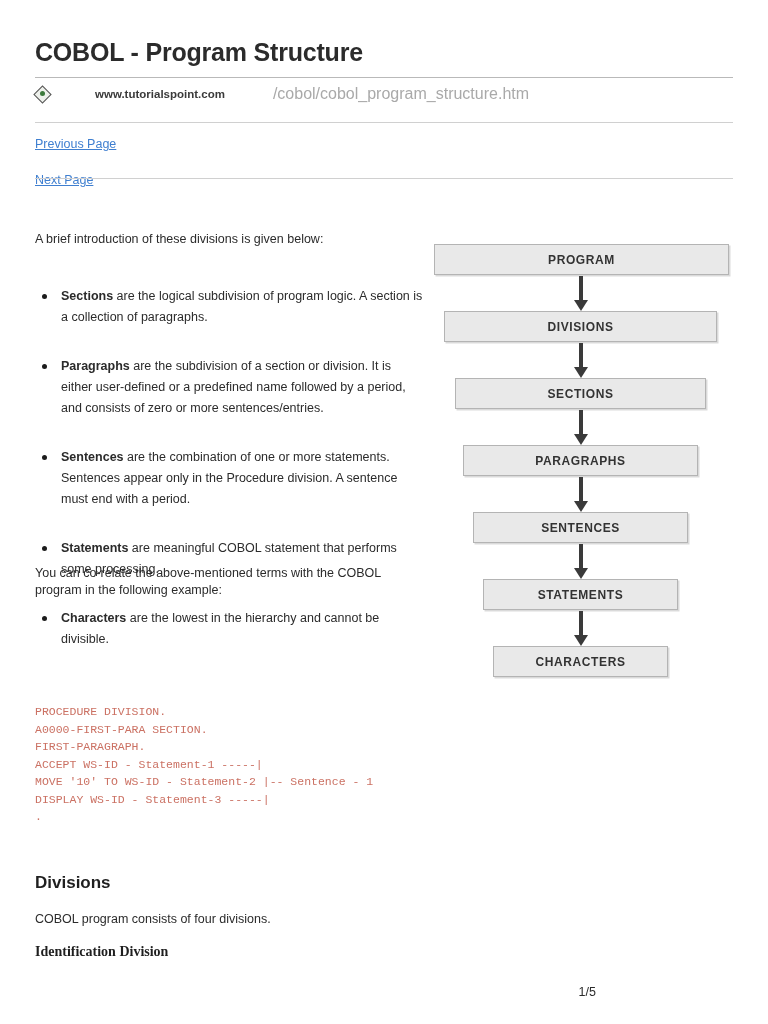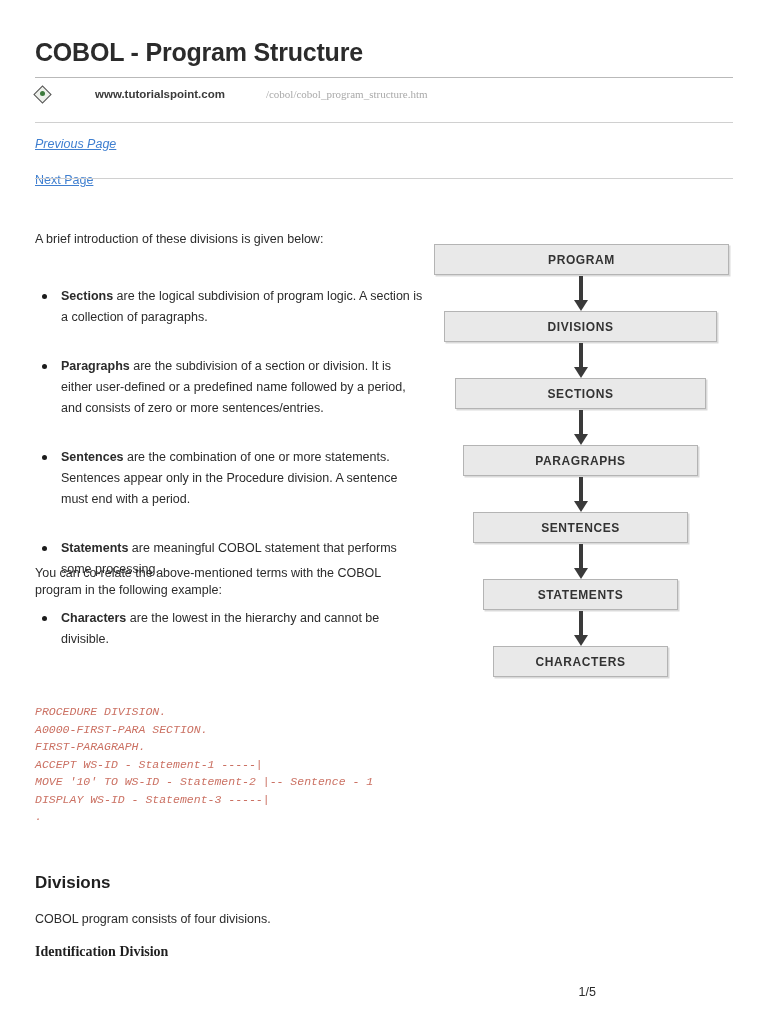--- a/index.html
+++ b/index.html
@@ -80,33 +80,32 @@
     border-radius: 50%;
     background: #3c7a3c;
   }
   .site-domain {
     font-weight: bold;
     color: #3a3a3a;
     font-size: 11.5px;
   }
   .site-path {
     color: #a9a9a9;
-    font-size: 11px;
-    margin-left: 1px;
-    font-family: Liberation Serif, serif;
+    font-size: 16px;
+    margin-left: 8px;
   }
 
   .navlink {
     position: absolute;
     left: 35px;
     font-size: 12.5px;
     color: #3f7fd0;
     white-space: nowrap;
   }
-  .nav-prev { top: 137px; font-style: italic; }
+  .nav-prev { top: 137px; }
   .nav-next { top: 157px; margin-top: 16px; }
 
   
   .para {
     position: absolute;
     left: 35px;
     font-size: 12.5px;
     line-height: 17px;
     color: #2b2b2b;
   }
@@ -194,21 +193,20 @@
     position: absolute;
     left: 35px;
     top: 703px;
     width: 420px;
     font-family: "Liberation Mono", "DejaVu Sans Mono", monospace;
     font-size: 11.5px;
     line-height: 17.5px;
     color: #cb7163;
     white-space: pre-wrap;
     word-break: break-word;
-    font-style: italic;
   }
 
   
   .h2 {
     position: absolute;
     left: 35px;
     top: 873px;
     font-size: 17px;
     font-weight: bold;
     color: #1f1f1f;

